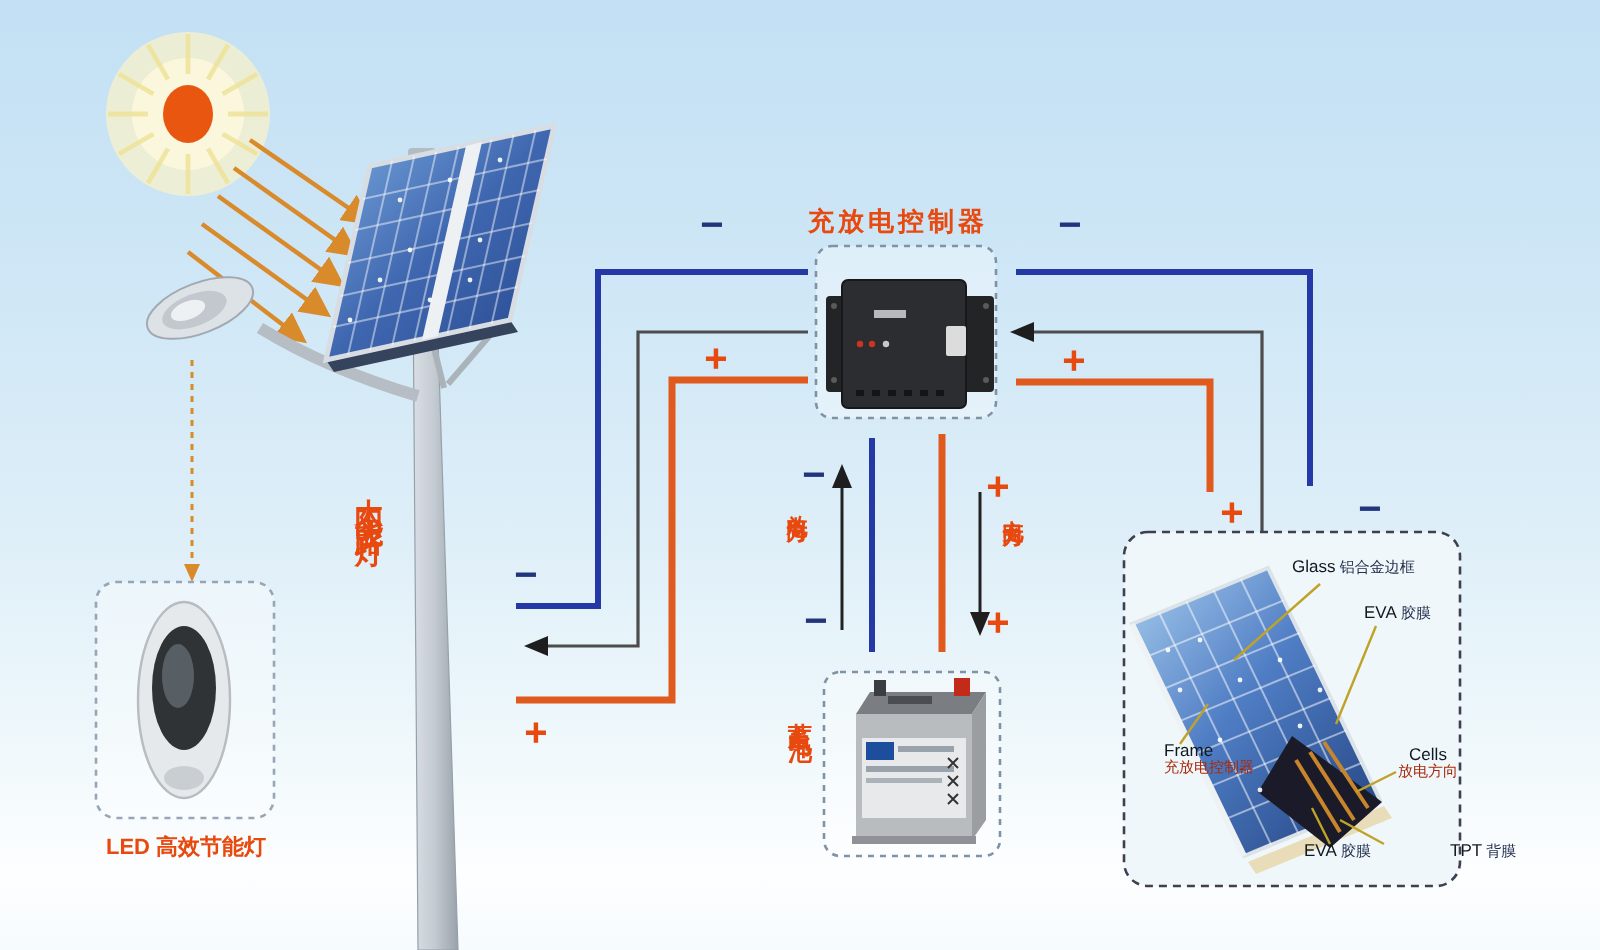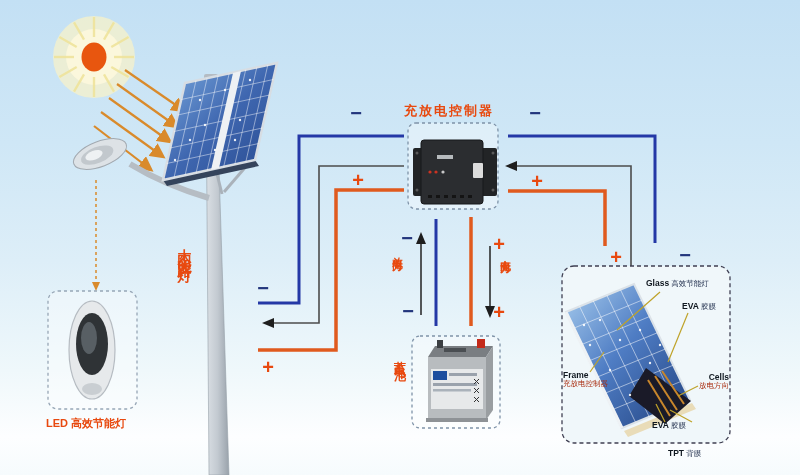--- a/index.html
+++ b/index.html
@@ -6,35 +6,35 @@
   body{font-family:"Liberation Sans","DejaVu Sans",sans-serif;}
   #stage{
     position:relative;width:800px;height:475px;overflow:hidden;
     background:linear-gradient(180deg,#c3e0f4 0%,#cfe7f6 30%,#ddeef8 55%,#eff8fb 78%,#fdfeff 92%,#f6fbfd 100%);
   }
   #scene{position:absolute;left:0;top:0;z-index:1;}
   .lbl{position:absolute;z-index:2;color:#e8490f;font-weight:bold;white-space:nowrap;}
   .vert{writing-mode:vertical-rl;text-orientation:upright;}
   .controller-lbl{left:404px;top:102px;width:96px;text-align:left;font-size:13px;letter-spacing:2px;}
   .streetlight-lbl{left:176px;top:238px;font-size:14px;letter-spacing:5px;}
-  .led-lbl{left:46px;top:416px;width:94px;text-align:left;font-size:11px;}
+  .led-lbl{left:46px;top:416px;width:94px;text-align:center;font-size:11px;}
   .discharge-lbl{left:391px;top:249px;font-size:10.5px;letter-spacing:1px;}
   .charge-lbl{left:499px;top:251px;font-size:10.5px;letter-spacing:1px;}
   .battery-lbl{left:391px;top:351px;font-size:12px;letter-spacing:4px;}
   .paneltitle-lbl{left:597px;top:447px;font-size:13px;letter-spacing:3px;}
   .callout{position:absolute;z-index:2;white-space:nowrap;color:#1a2742;font-size:7.5px;line-height:8px;}
-  .callout .en{font-weight:bold;color:#101820;font-size:8.5px;}
+  .callout .en{font-weight:normal;color:#101820;font-size:8.5px;}
   .callout .cn-red{color:#a82a0c;}
   .callout .cn-dark{color:#22304e;}
   .co-glass{left:646px;top:279px;}
   .co-eva-top{left:682px;top:302px;}
-  .co-cells{left:699px;top:373px;text-align:right;}
-  .co-frame{left:563px;top:371px;}
+  .co-cells{left:699px;top:373px;text-align:center;}
+  .co-frame{left:582px;top:371px;}
   .co-eva-bottom{left:652px;top:421px;}
-  .co-tpt{left:668px;top:421px;margin-top:28px;}
+  .co-tpt{left:725px;top:421px;}
   .mark{position:absolute;z-index:3;font-weight:900;font-size:20px;transform:translate(-50%,-54%);line-height:1;}
 </style>
 </head>
 <body>
 
 <div id="stage">
 
   <svg id="scene" width="800" height="475" viewBox="0 0 800 475">
     <defs>
       <linearGradient id="poleGrad" x1="0" y1="0" x2="1" y2="0">
@@ -253,21 +253,21 @@
 
   <div class="lbl controller-lbl">充放电控制器</div>
   <div class="lbl vert streetlight-lbl">太阳能路灯</div>
   <div class="lbl led-lbl">LED 高效节能灯</div>
   <div class="lbl vert discharge-lbl">放电方向</div>
   <div class="lbl vert charge-lbl">充电方向</div>
   <div class="lbl vert battery-lbl">蓄电池</div>
 
   <div class="callout co-glass">
     <span class="en">Glass</span>
-    <span class="cn-dark">高效节能灯</span>
+    <span class="cn-dark">铝合金边框</span>
   </div>
   <div class="callout co-eva-top">
     <span class="en">EVA</span>
     <span class="cn-dark">胶膜</span>
   </div>
   <div class="callout co-cells">
     <span class="en">Cells</span><br>
     <span class="cn-red">放电方向</span>
   </div>
   <div class="callout co-frame">

